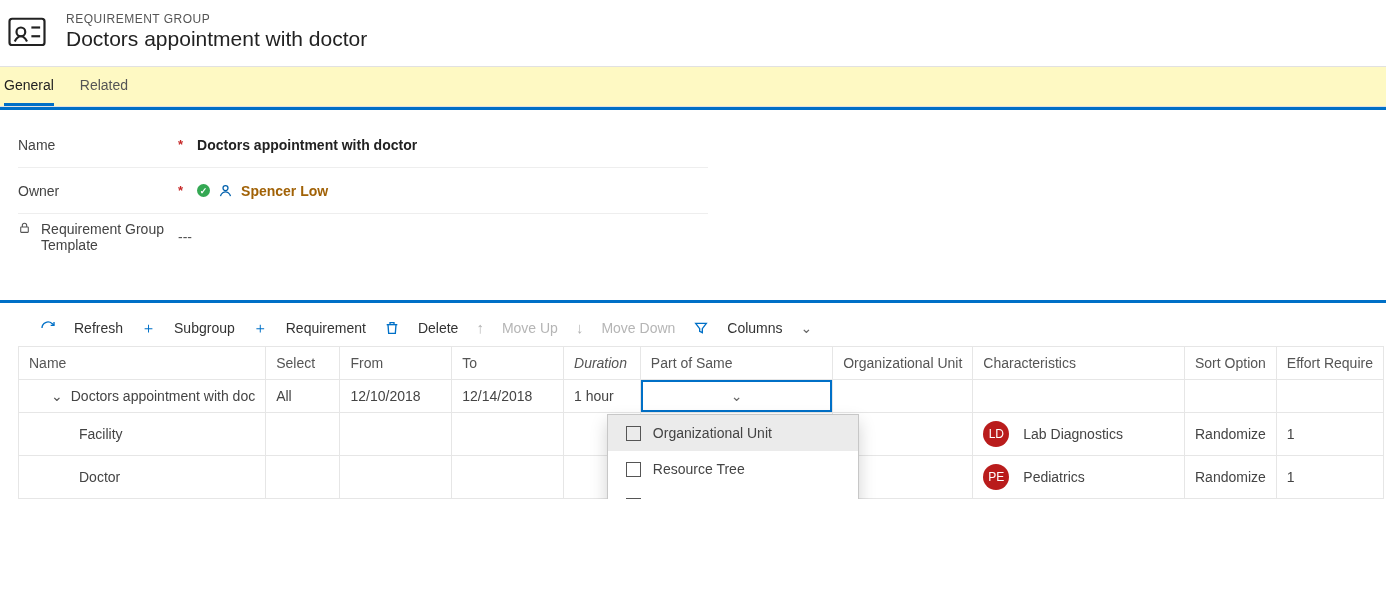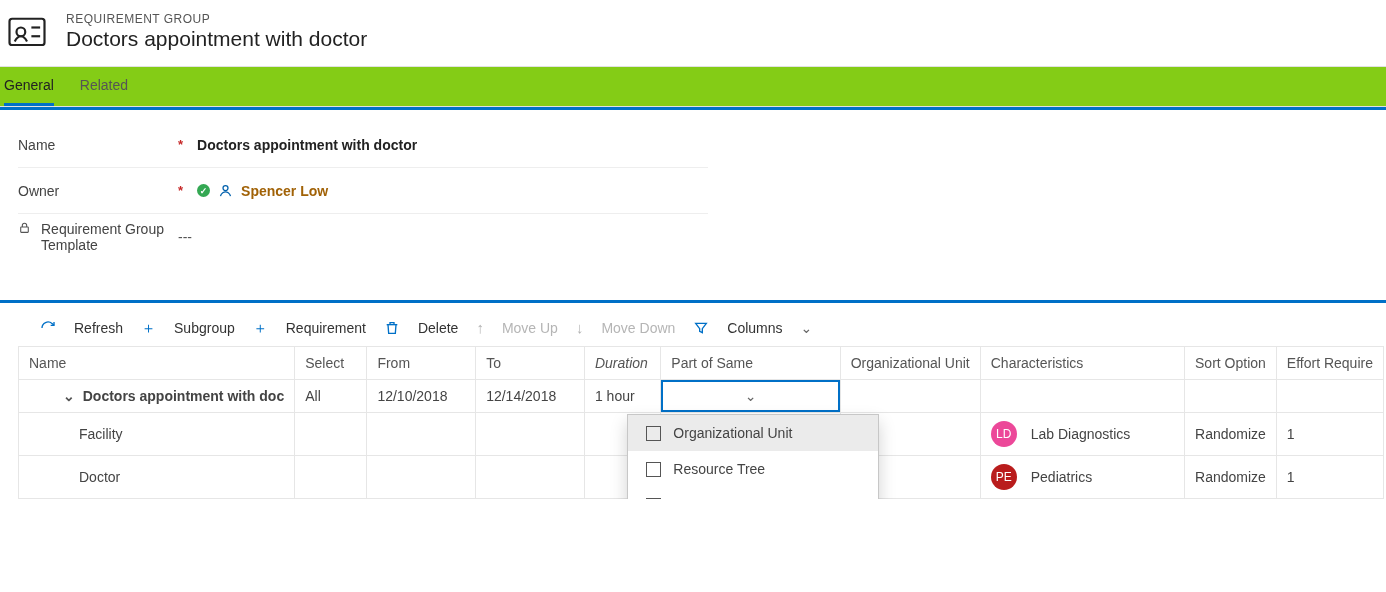--- a/index.html
+++ b/index.html
@@ -29,21 +29,21 @@
     color: #222;
     margin-top: 1px;
   }
   
   .tab-row {
     display: flex;
     gap: 26px;
     padding: 0 4px;
     border-top: 1px solid #e1e1e1;
     border-bottom: 1px solid #e1e1e1;
-    background: #84cc16;
+    background: #fef9c3;
   }
   .tab {
     padding: 10px 0 10px;
     font-size: 14px;
     color: #555;
     cursor: pointer;
     border-bottom: 3px solid transparent;
   }
   .tab.active { color: #222; font-weight: 500; border-bottom-color: #0070c7; }
   
@@ -126,21 +126,21 @@
   }
   .name-col { width: 230px; }
   .sel-col { width: 80px; }
   .date-col { width: 120px; }
   .dur-col { width: 78px; font-style: italic; }
   .pos-col { width: 228px; position: relative; }
   .org-col { width: 116px; }
   .char-col { width: 232px; }
   .sort-col { width: 76px; }
   .eff-col { width: 82px; }
-  .row-parent td:first-child { padding-left: 44px; font-weight: bold; }
+  .row-parent td:first-child { padding-left: 32px; }
   .row-child td:first-child { padding-left: 60px; }
   .tree-toggle { display:inline-block; margin-right:8px; color:#555; }
   .dropdown-cell {
     border: 2px solid #0070c7;
     padding: 6px 10px;
     display: flex; justify-content: center; align-items:center;
     height: 32px;
     box-sizing: border-box;
   }
   .chev { color: #666; }
@@ -334,21 +334,21 @@
       <tr class="row-child">
         <td>Facility</td>
         <td></td>
           <td></td>
           <td></td>
           <td></td>
           <td></td>
           <td></td>
         <td>
           <div class="char-cell">
-            <span class="badge" style="background:#ec4899">LD</span>
+            <span class="badge" style="background:#b91c1c">LD</span>
             <span>Lab Diagnostics</span>
           </div>
         </td>
         <td>Randomize</td>
         <td>1</td>
       </tr>
       <tr class="row-child">
         <td>Doctor</td>
         <td></td>
           <td></td>

